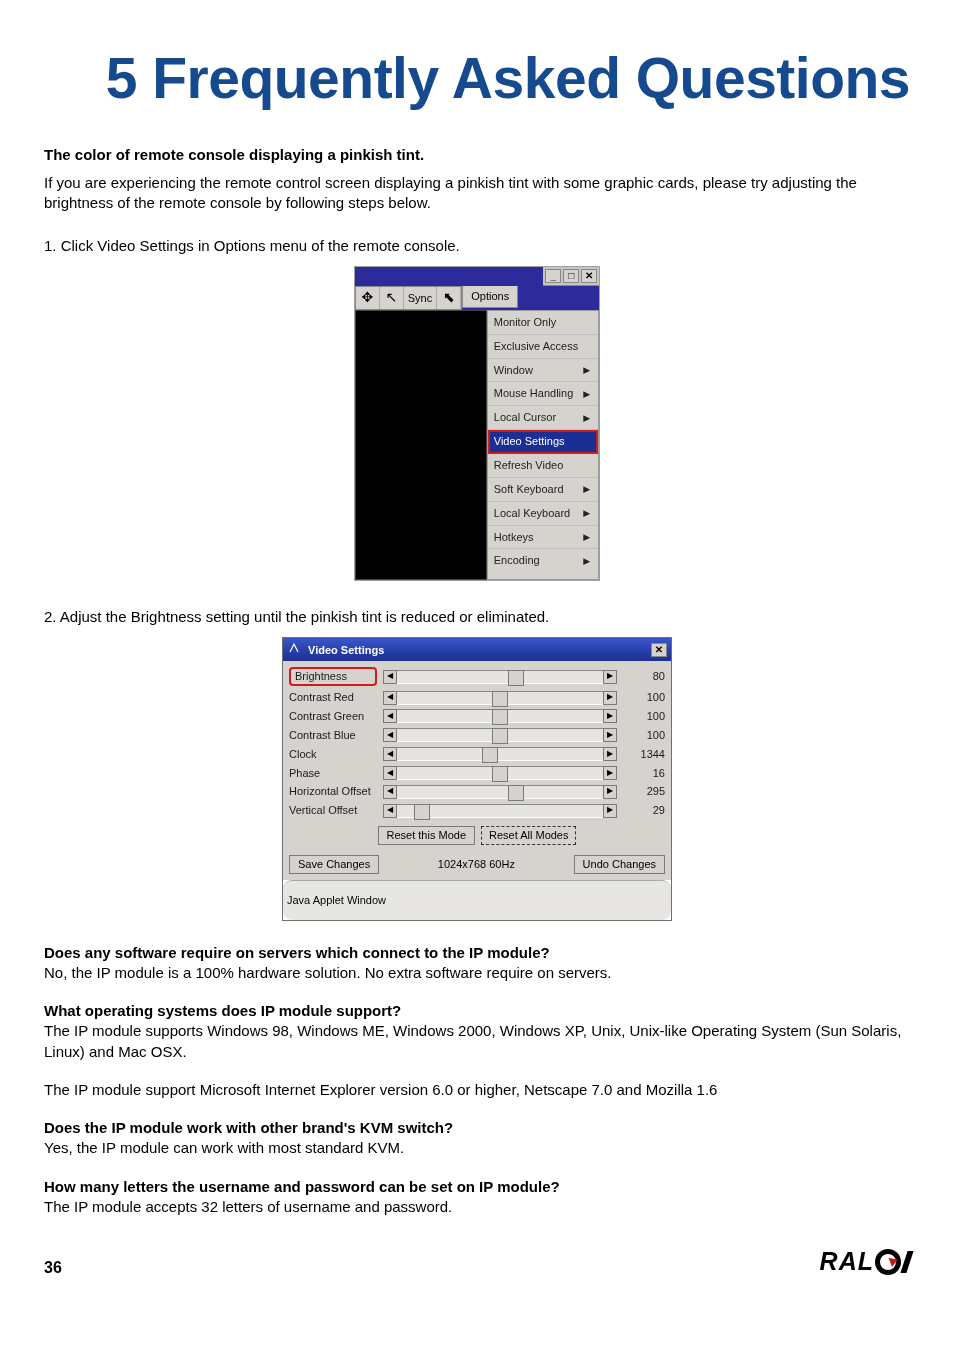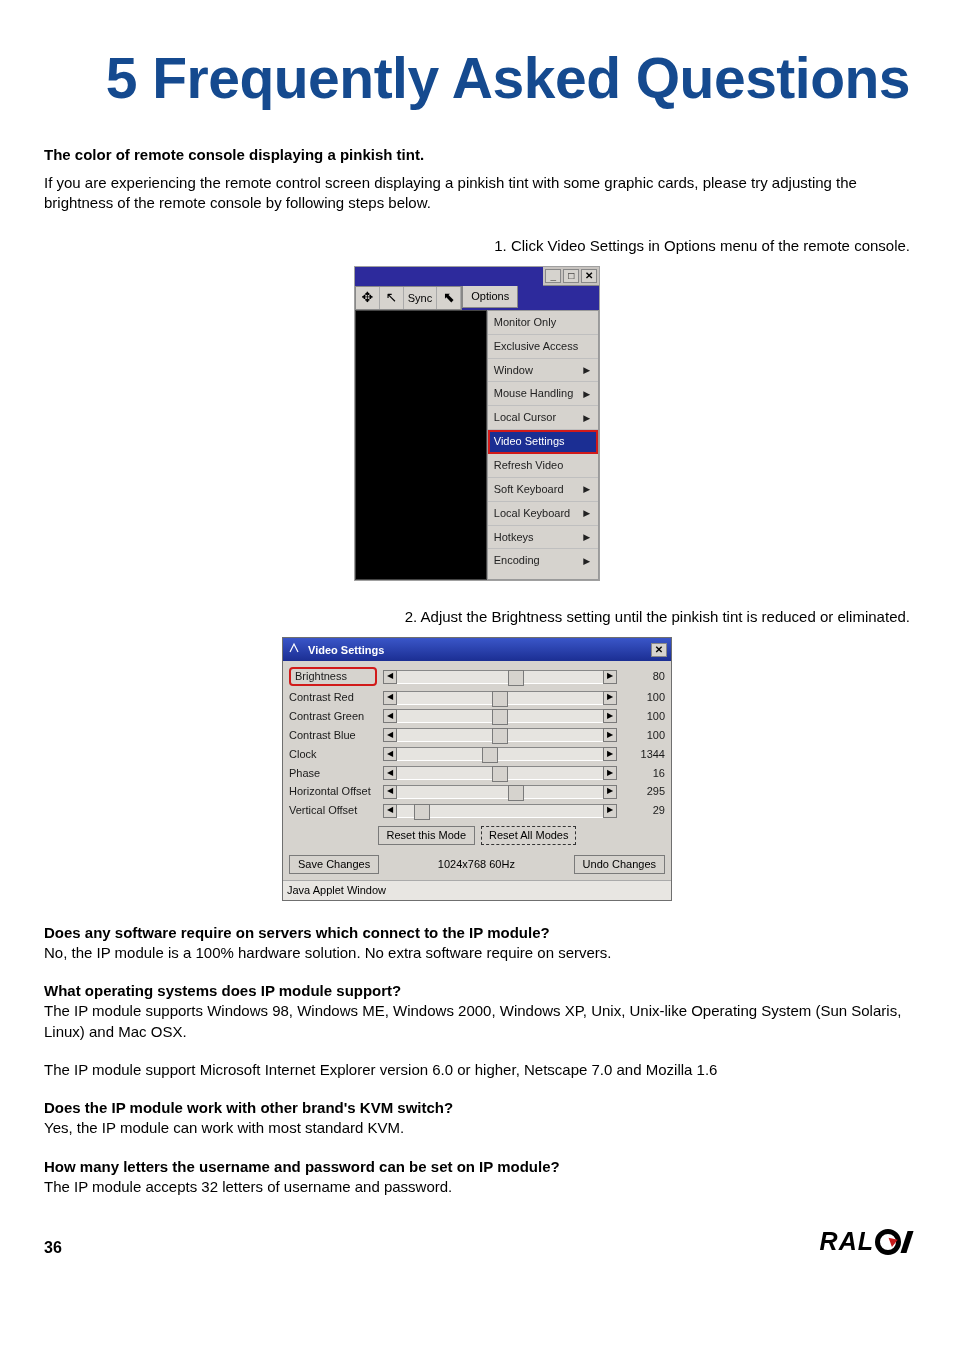--- a/index.html
+++ b/index.html
@@ -20,21 +20,21 @@
     font-size: 57px;
     margin-bottom: 28px;
     letter-spacing: -0.5px;
     text-align: right;
   }
   .bold { font-weight: 700; }
   .para { margin-bottom: 8px; }
   .block { margin-bottom: 22px; }
   .qa { margin-bottom: 18px; }
   .qa .q { font-weight: 700; }
-  .step { margin: 14px 0 10px 0; text-align: right; }
+  .step { margin: 14px 0 10px 0; }
   .fig-wrap { text-align: center; margin: 10px 0 22px 0; }
 
   
   .options-fig {
     display: inline-block;
     border: 1px solid #a0a0a0;
     background: #2d2a9c;
     font-family: Tahoma, Arial, sans-serif;
     font-size: 11px;
     color: #000;
@@ -217,21 +217,22 @@
   .wbtn {
     background: #d6d3ce;
     border: 1px solid #7a7a7a;
     padding: 1px 8px;
     font-size: 11px;
   }
   .wbtn.dashed { border: 1px dashed #333; padding: 1px 7px; }
   .vs-status {
     background: #e8e6e2;
     border-top: 1px solid #aaa;
-    padding: 2px 4px;
+    padding: 12px 4px;
+    border-radius: 9px;
   }
 
   
   .footer {
     display: flex;
     justify-content: space-between;
     align-items: flex-end;
     margin-top: 28px;
   }
   .page-num { font-weight: 700; font-size: 16px; }

